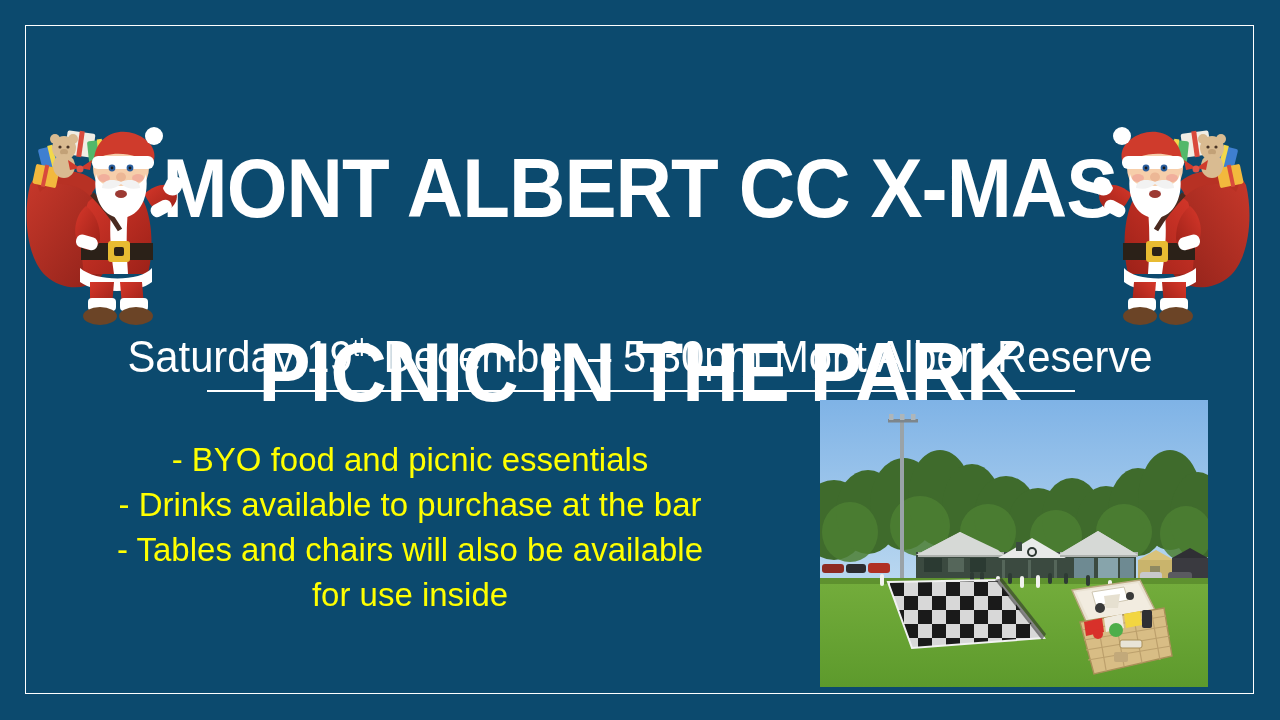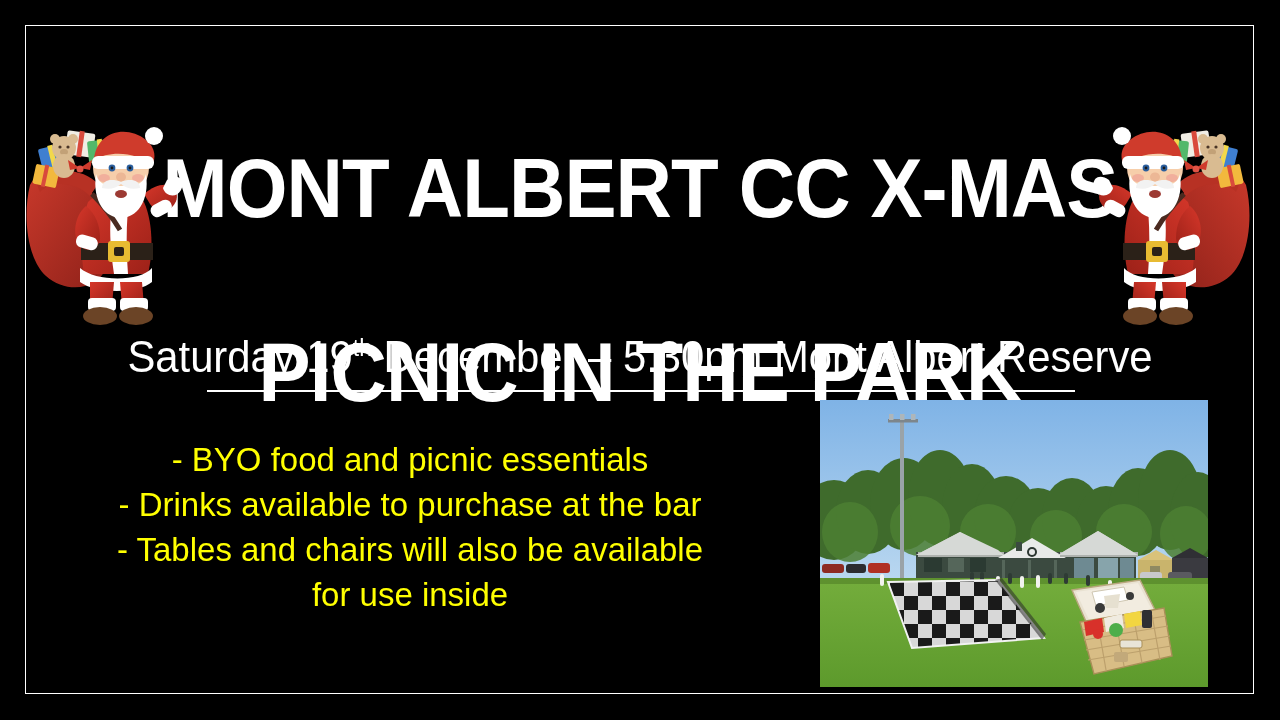--- a/index.html
+++ b/index.html
@@ -4,21 +4,21 @@
 <title>Mont Albert CC X-Mas Picnic in the Park</title>
 <style>
   html,body{margin:0;padding:0;}
   body{
     width:1280px;height:720px;overflow:hidden;
     font-family:"Liberation Sans", sans-serif;
     background:#a32b12;
   }
   .slide{
     position:relative;width:1280px;height:720px;
-    background:#000000;overflow:hidden;
+    background:#0c4a6e;overflow:hidden;
   }
   
   .frame{
     position:absolute;left:25px;top:25px;
     width:1229px;height:669px;
     border:1.5px solid #ffffff;
     box-sizing:border-box;
     pointer-events:none;
   }
 

